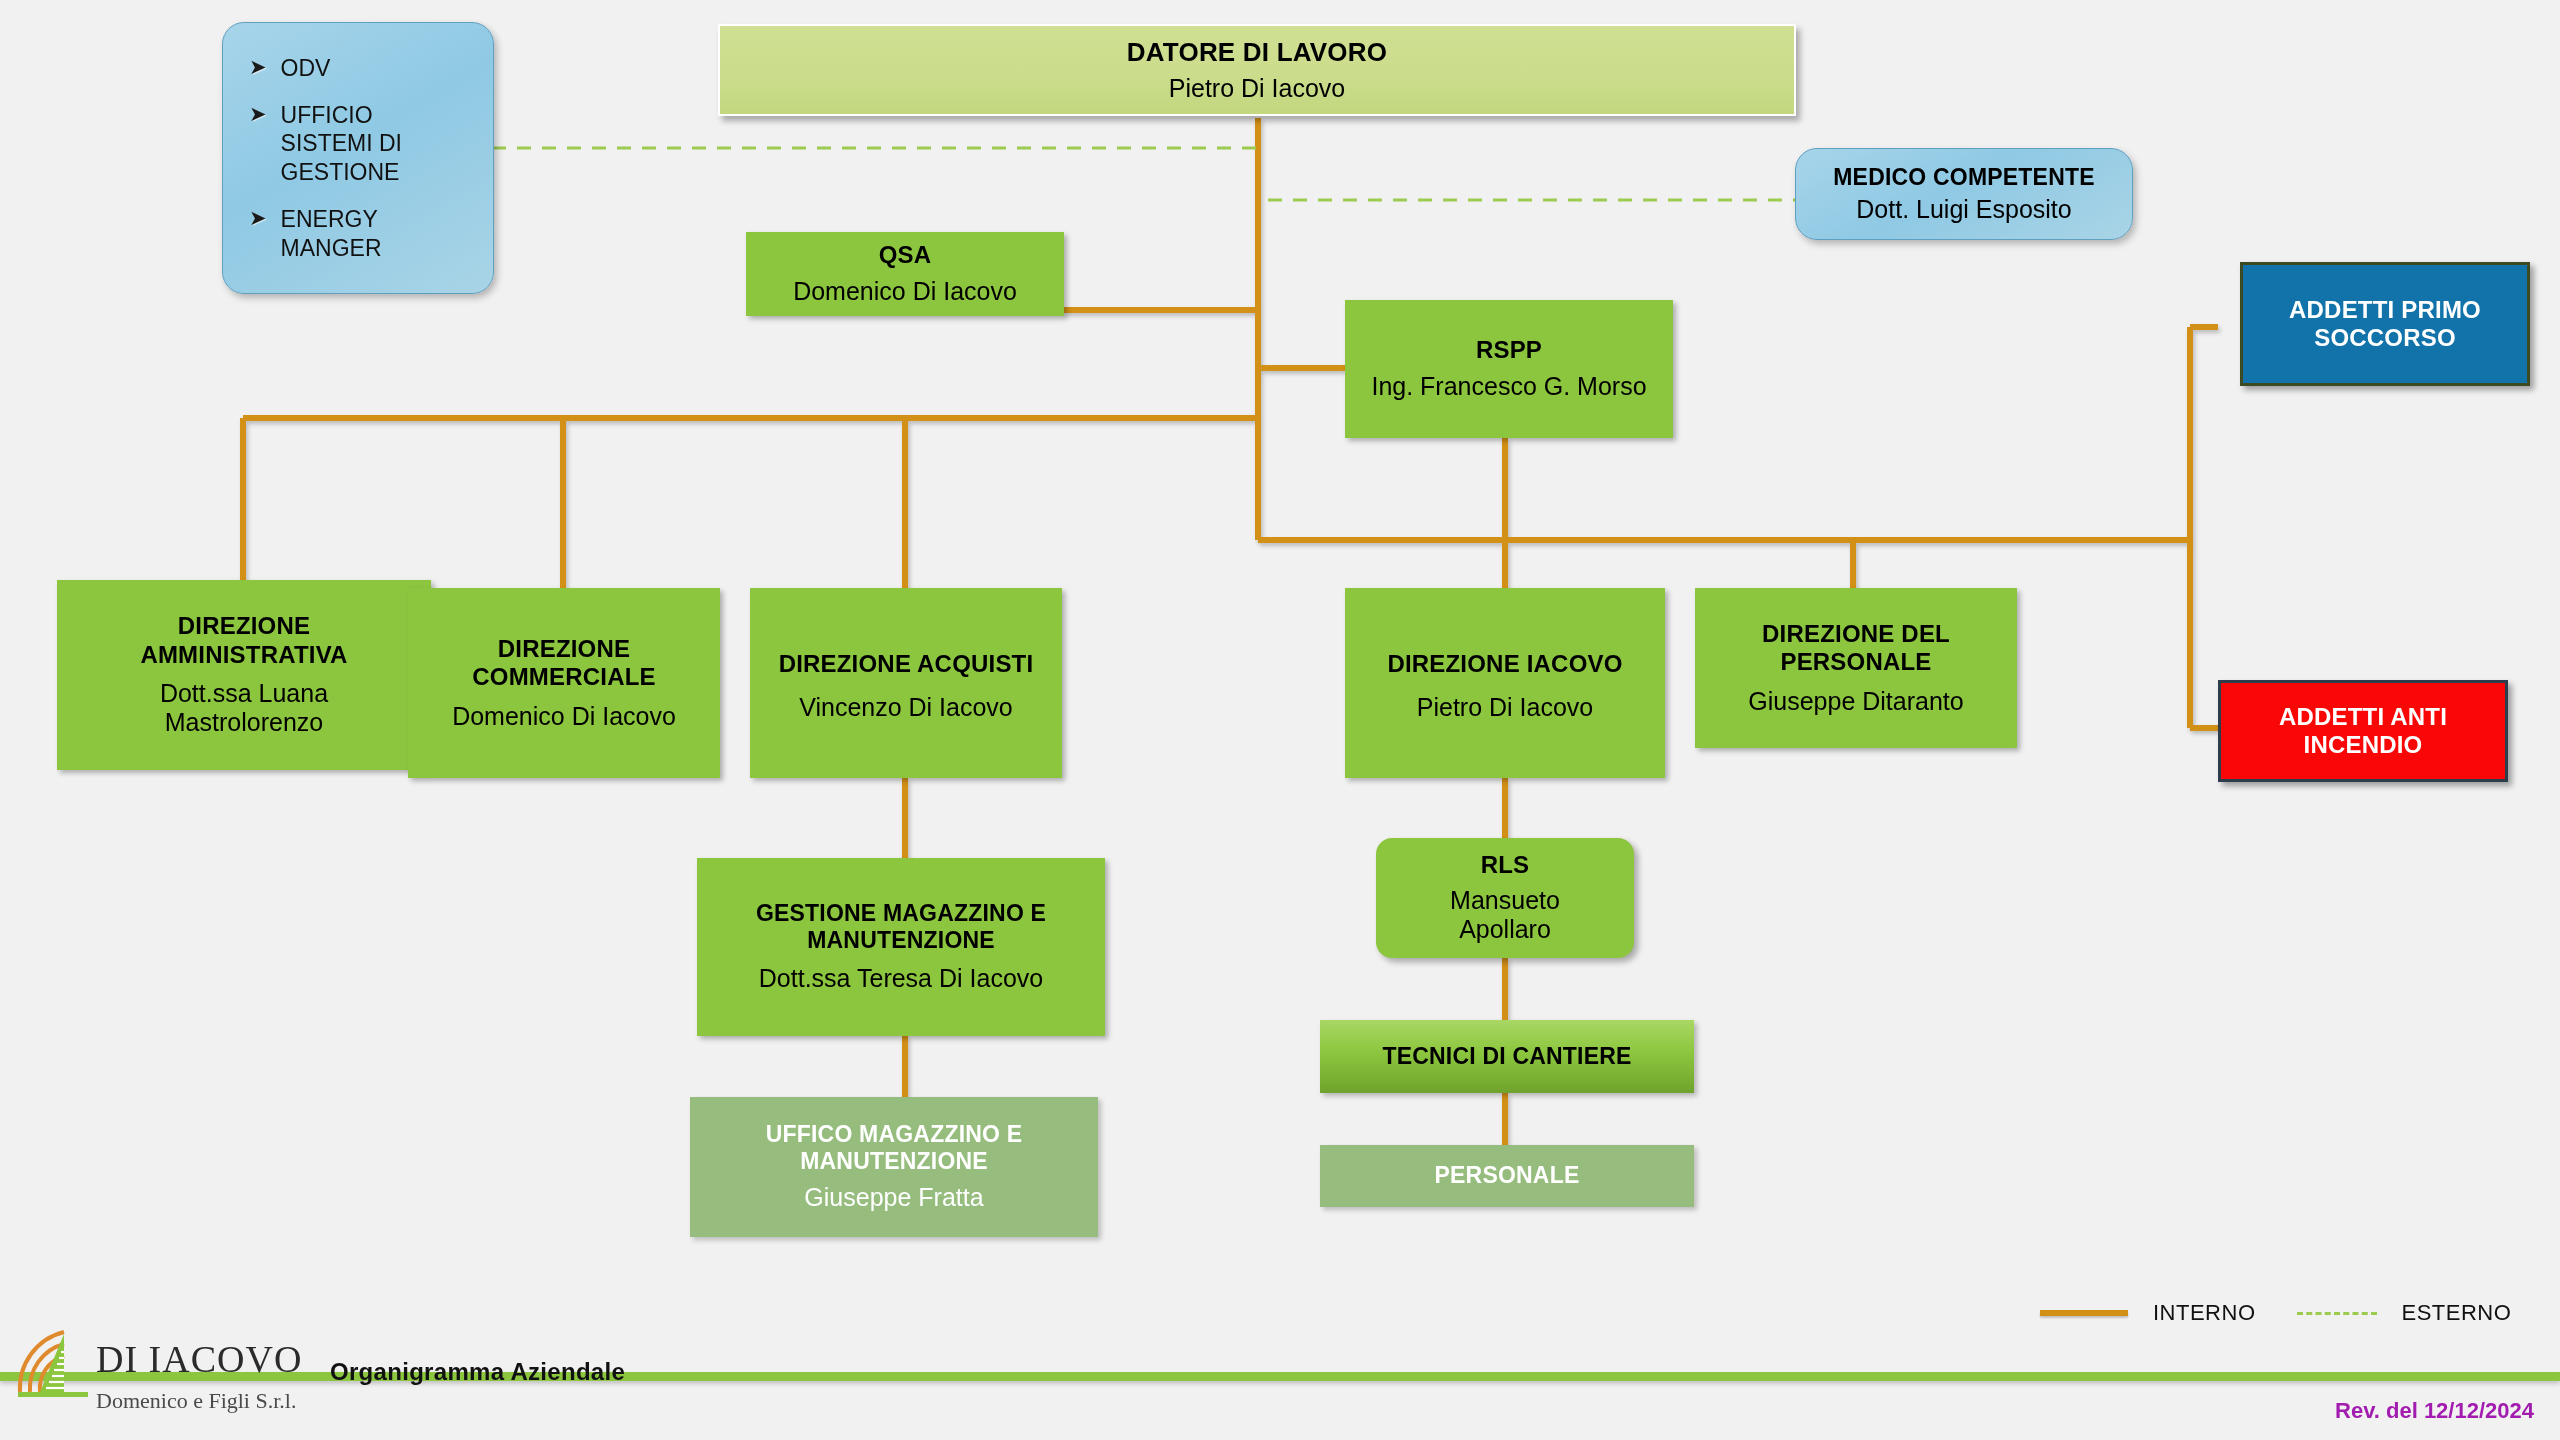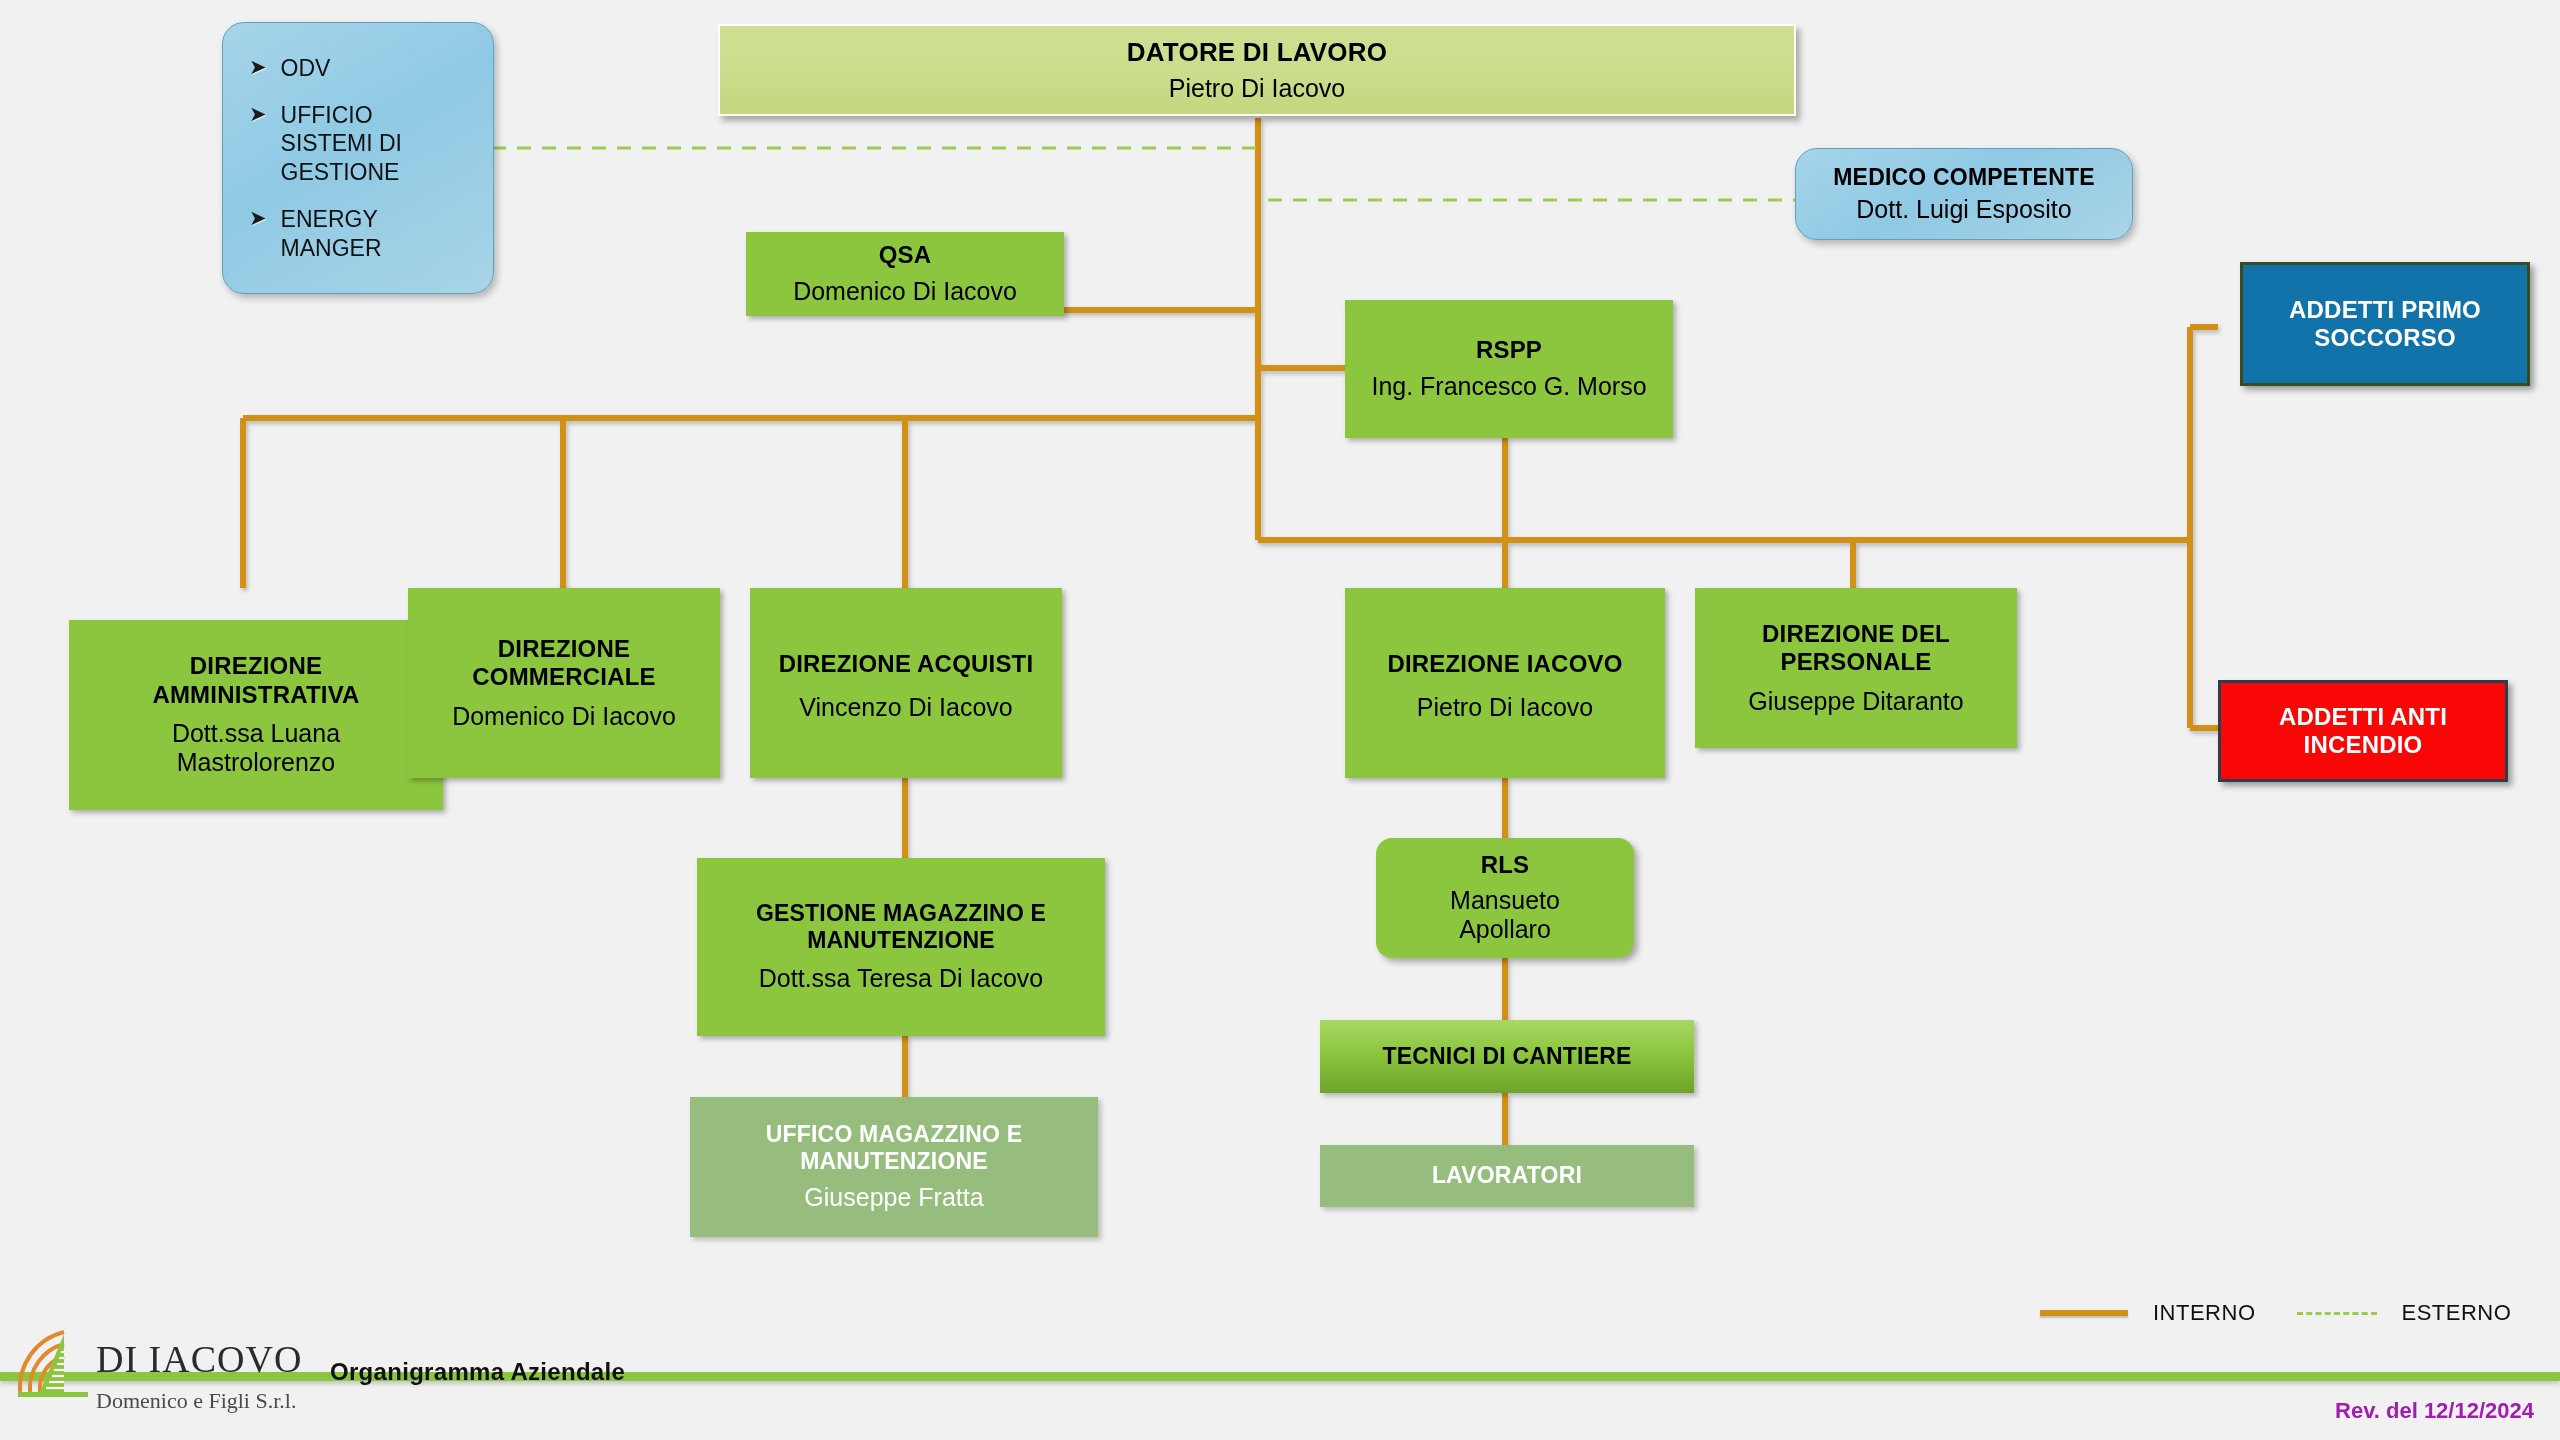--- a/index.html
+++ b/index.html
@@ -201,21 +201,21 @@
   </div>
 
   <div class="node darkblue" style="left:2218px;top:262px;width:290px;height:124px;margin-left:22px;">
     <div class="ttl" style="font-size:24px;max-width:230px;">ADDETTI PRIMO SOCCORSO</div>
   </div>
 
   <div class="node red" style="left:2218px;top:680px;width:290px;height:102px;">
     <div class="ttl" style="font-size:24px;max-width:270px;">ADDETTI ANTI INCENDIO</div>
   </div>
 
-  <div class="node green" style="left:57px;top:620px;width:374px;height:190px;margin-left:12px;">
+  <div class="node green" style="left:57px;top:580px;width:374px;height:190px;">
     <div class="ttl" style="font-size:24px;max-width:270px;">DIREZIONE AMMINISTRATIVA</div>
     <div class="sub" style="font-size:25px;margin-top:10px;max-width:270px;">Dott.ssa Luana Mastrolorenzo</div>
   </div>
 
   <div class="node green" style="left:408px;top:588px;width:312px;height:190px;">
     <div class="ttl" style="font-size:24px;max-width:260px;">DIREZIONE COMMERCIALE</div>
     <div class="sub" style="font-size:25px;margin-top:10px;max-width:290px;">Domenico Di Iacovo</div>
   </div>
 
   <div class="node green" style="left:750px;top:588px;width:312px;height:190px;">
@@ -246,21 +246,21 @@
   <div class="node greenround" style="left:1376px;top:838px;width:258px;height:120px;">
     <div class="ttl" style="font-size:24px;">RLS</div>
     <div class="sub" style="font-size:25px;margin-top:6px;max-width:190px;">Mansueto Apollaro</div>
   </div>
 
   <div class="node gradgreen" style="left:1320px;top:1020px;width:374px;height:73px;">
     <div class="ttl" style="font-size:23px;">TECNICI DI CANTIERE</div>
   </div>
 
   <div class="node mutedgreen" style="left:1320px;top:1145px;width:374px;height:62px;">
-    <div class="ttl" style="font-size:23px;">LAVORATORI</div>
+    <div class="ttl" style="font-size:23px;">PERSONALE</div>
   </div>
 
   <div id="legend">
     <span class="lg-solid"></span>
     <span class="lg-label">INTERNO</span>
     <span class="lg-dash" style="margin-left:16px;"></span>
     <span class="lg-label">ESTERNO</span>
   </div>
 
   <div id="footer-rule"></div>

